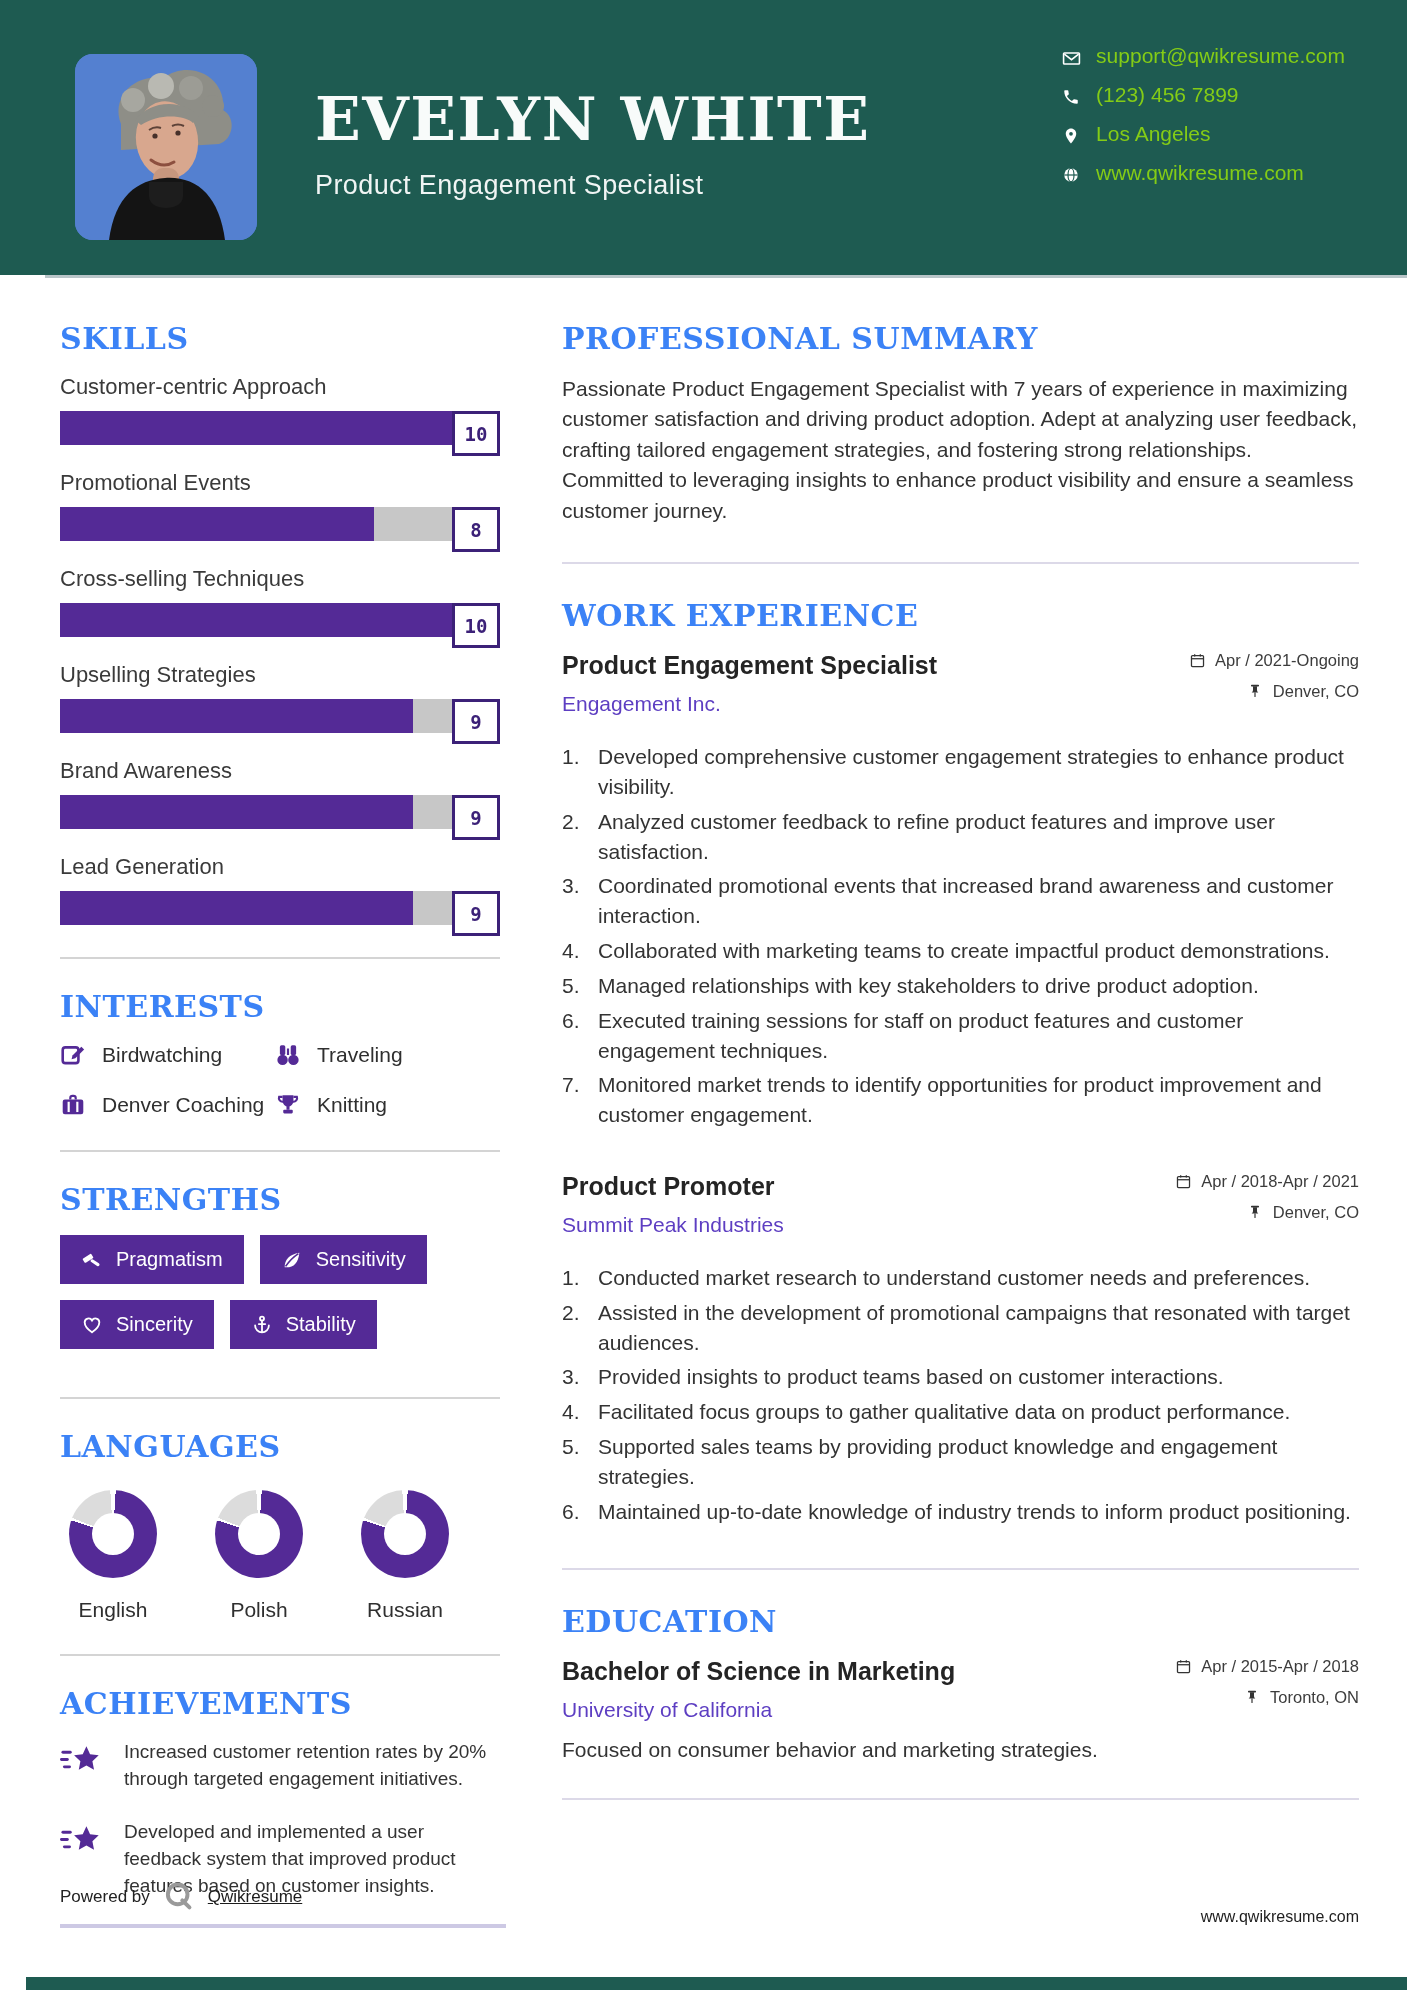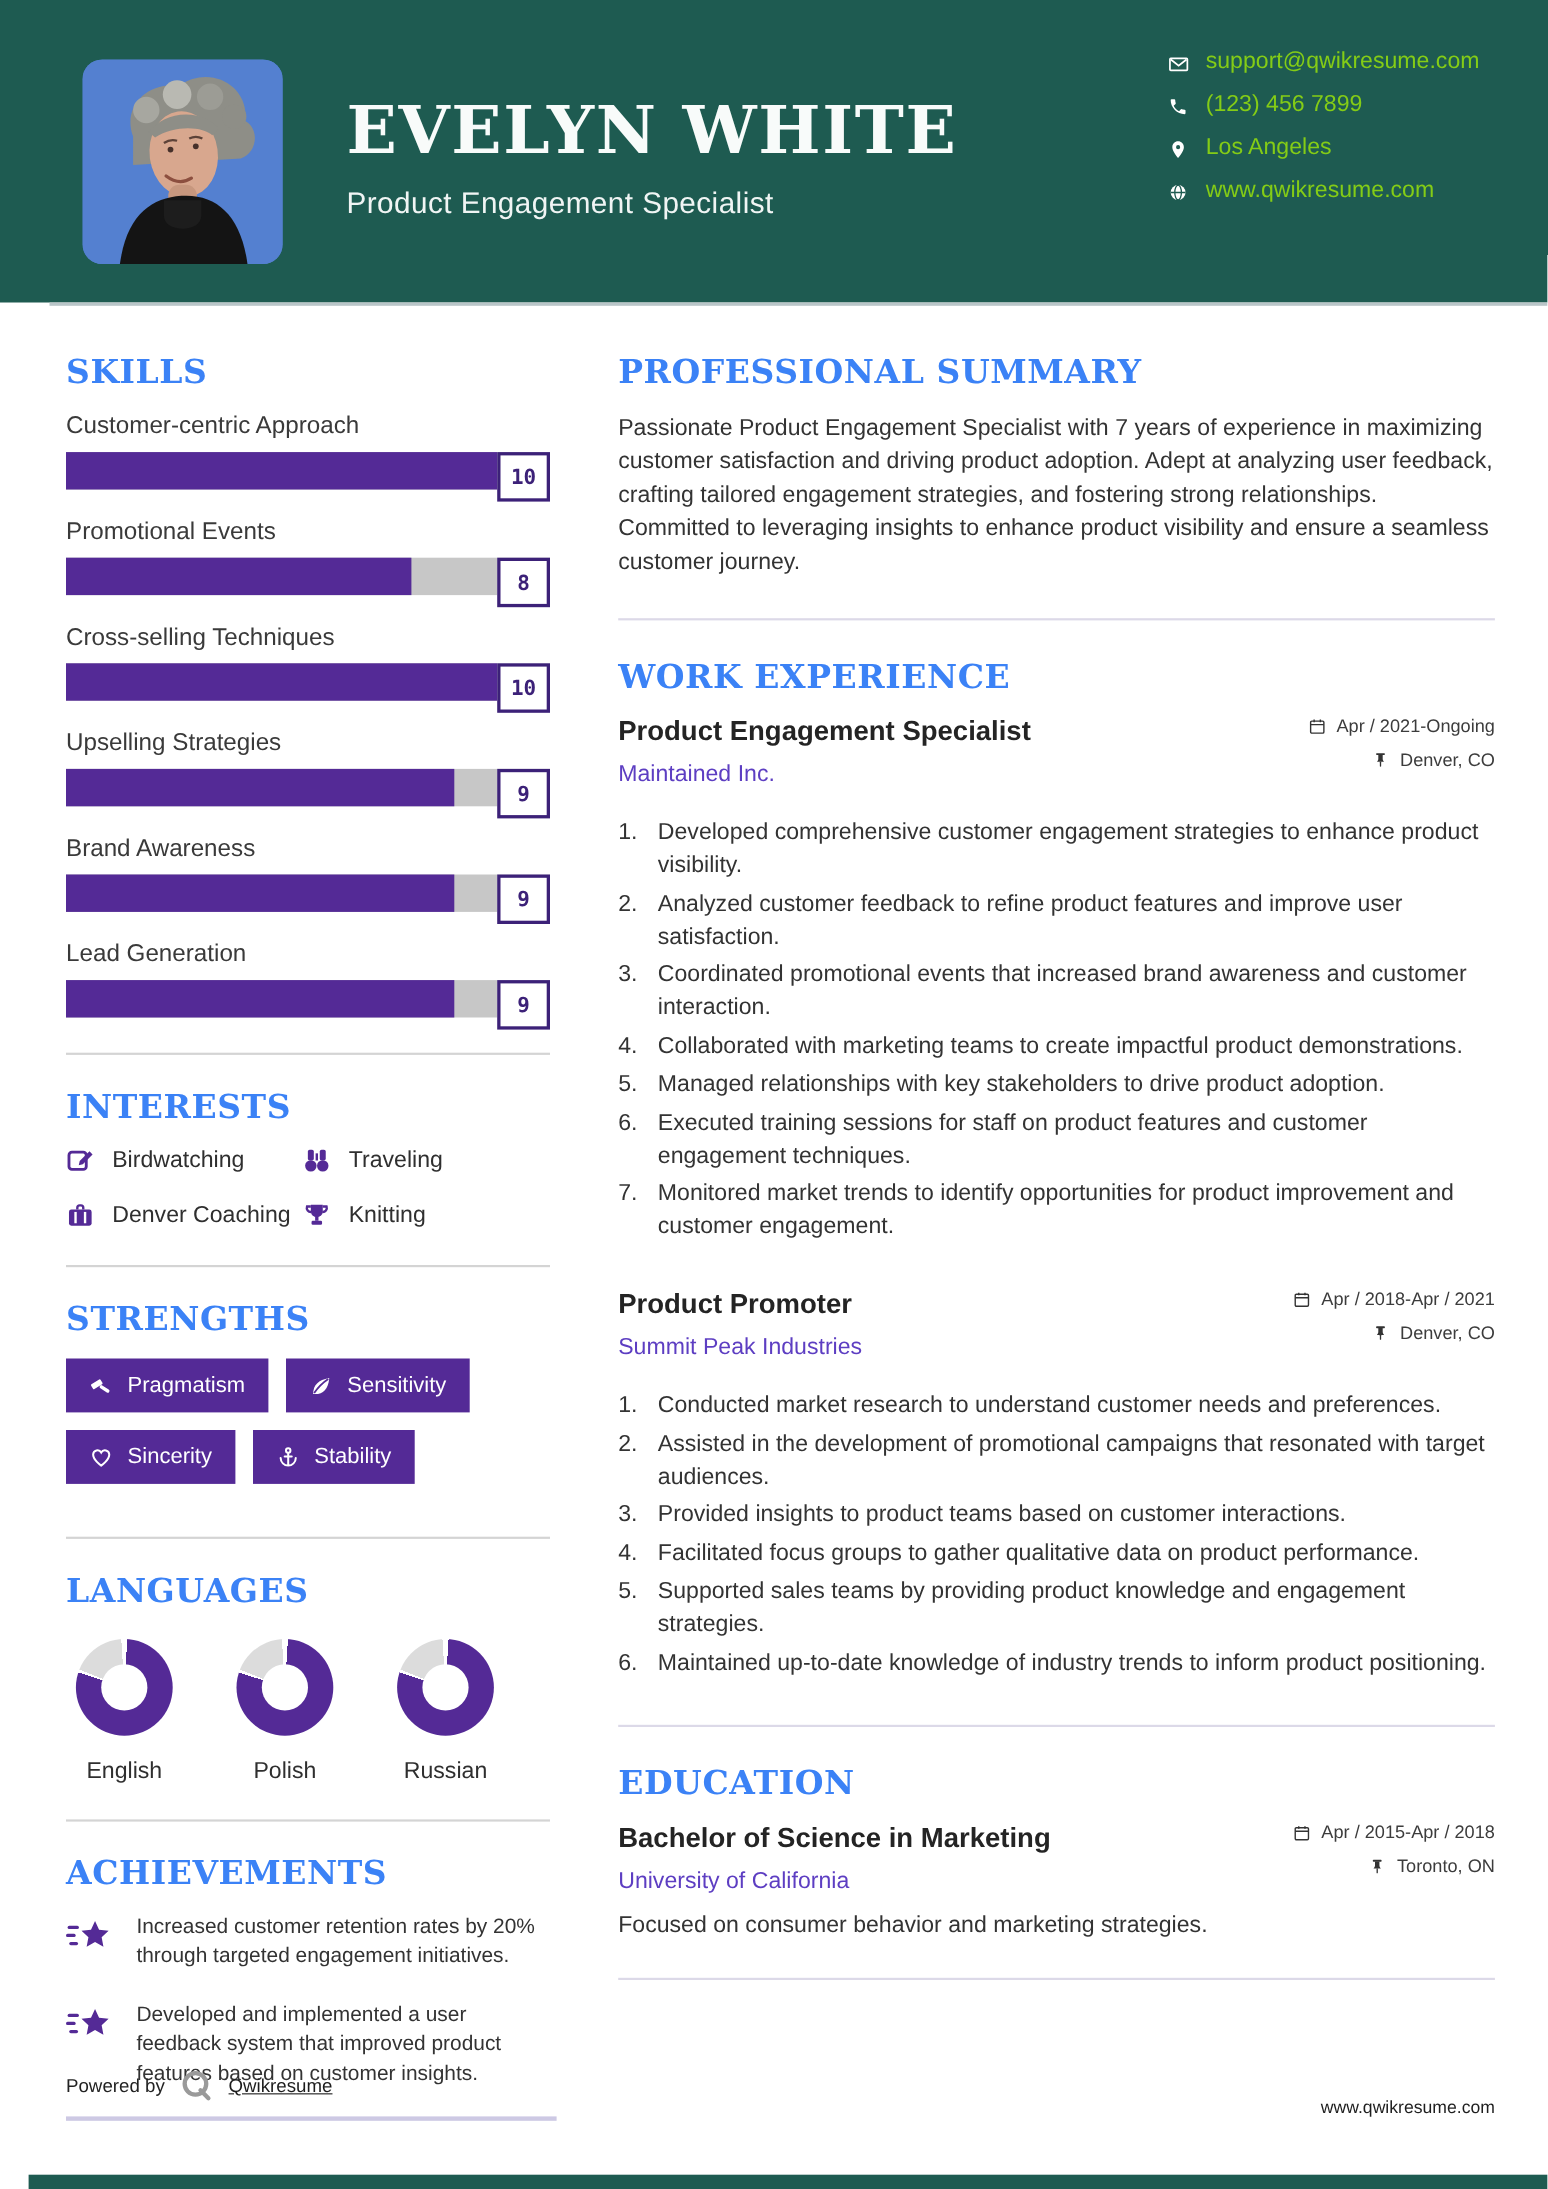--- a/index.html
+++ b/index.html
@@ -369,21 +369,21 @@
 
       <hr class="rule-right">
 
       <section>
         <h2 class="sec">WORK EXPERIENCE</h2>
 
         <div class="job">
           <div class="job-head">
             <div>
               <div class="job-title">Product Engagement Specialist</div>
-              <div class="job-company">Maintained Inc.</div>
+              <div class="job-company">Engagement Inc.</div>
             </div>
             <div class="job-meta">
               <div class="meta-row">
                 <span class="micon">
                   <svg viewBox="0 0 24 24" width="17" height="17">
                       <g stroke="#333" fill="none" stroke-width="1.8">
                         <rect x="3.5" y="5" width="17" height="15.5" rx="1.5"></rect>
                         <line x1="3.5" y1="9.5" x2="20.5" y2="9.5"></line>
                         <line x1="8" y1="3" x2="8" y2="6.5"></line>
                         <line x1="16" y1="3" x2="16" y2="6.5"></line>

